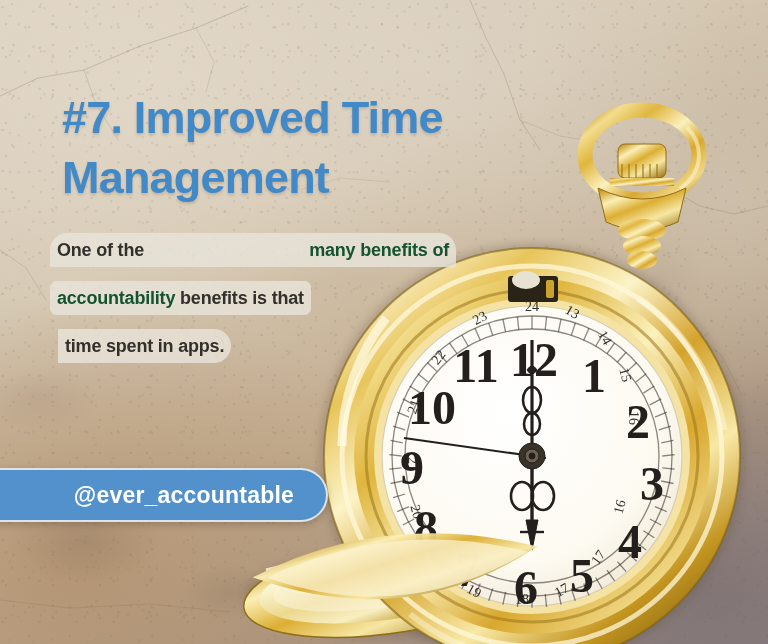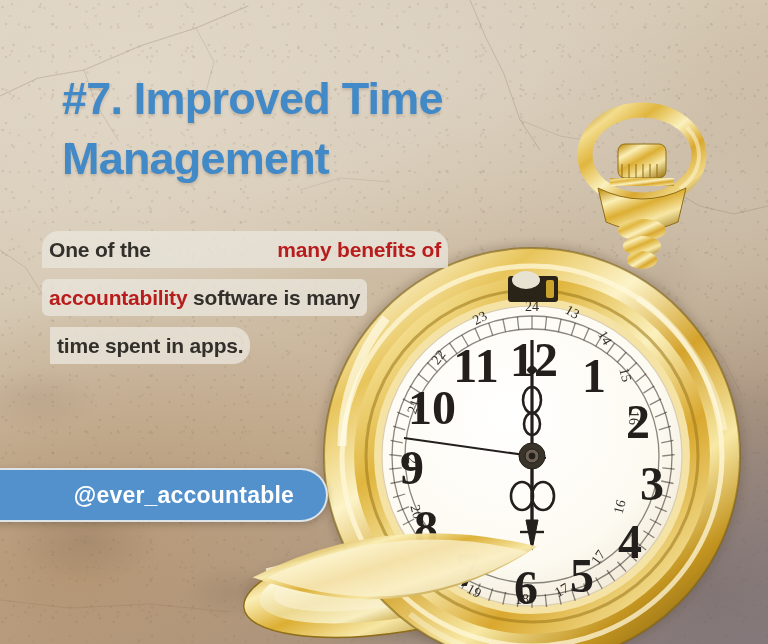--- a/index.html
+++ b/index.html
@@ -63,58 +63,58 @@
       radial-gradient(ellipse 16% 10% at 48% 20%, rgba(214,204,188,.45), transparent 72%),
       radial-gradient(ellipse 12% 14% at 78% 12%, rgba(208,198,182,.40), transparent 72%);
   }
   
   .bg-cracks { position: absolute; inset: 0; opacity: .55; }
 
   
   .heading {
     position: absolute;
     left: 62px;
-    top: 69px;
+    top: 88px;
     width: 500px;
     margin: 0;
     font-size: 45px;
     line-height: 1.33;
     font-weight: 700;
     letter-spacing: -0.8px;
     color: #4289c8;
     text-shadow: 0 2px 3px rgba(90,70,50,0.22);
   }
 
   
   .body-copy {
     position: absolute;
-    left: 49px;
+    left: 57px;
     top: 226px;
     width: 392px;
     margin: 0;
-    font-size: 21px;
+    font-size: 18px;
     line-height: 48px;
     font-weight: 700;
     letter-spacing: -0.2px;
     color: #33302c;
   }
   .body-copy .ln {
     display: block;
     white-space: nowrap;
   }
   .body-copy .ln .hl {
     background: rgba(233,229,219,0.80);
     box-shadow: 0 0 0 7px rgba(233,229,219,0.80);
     border-radius: 2px;
     -webkit-box-decoration-break: clone;
     box-decoration-break: clone;
   }
   .body-copy .ln1 .hl { border-radius: 10px 10px 0 0; }
   .body-copy .ln4 .hl { border-radius: 0 10px 10px 0; margin-left: 8px; }
-  .accent { color: #b91c1c; }
+  .accent { color: #14532d; }
   .just { display: inline-block; width: 392px; }
   .just-row { display: flex; justify-content: space-between; }
 
   
   .handle-pill {
     position: absolute;
     left: -34px;
     top: 468px;
     width: 362px;
     height: 54px;
@@ -405,21 +405,21 @@
   <h1 class="heading">#7. Improved Time Management</h1>
 
   <div class="body-copy">
     <span class="ln ln1">
       <span class="hl"><span class="just"><span class="just-row">
               <span>One of the </span>
               <span class="accent">many benefits of</span>
             </span></span></span>
     </span>
     <span class="ln ln2">
-      <span class="hl"><span class="accent">accountability</span><span> software is many</span></span>
+      <span class="hl"><span class="accent">accountability</span><span> benefits is that</span></span>
     </span>
     <span class="ln ln4">
       <span class="hl">time spent in apps.</span>
     </span>
   </div>
 
   <div class="handle-pill">
     <span>@ever_accountable</span>
   </div>
 

